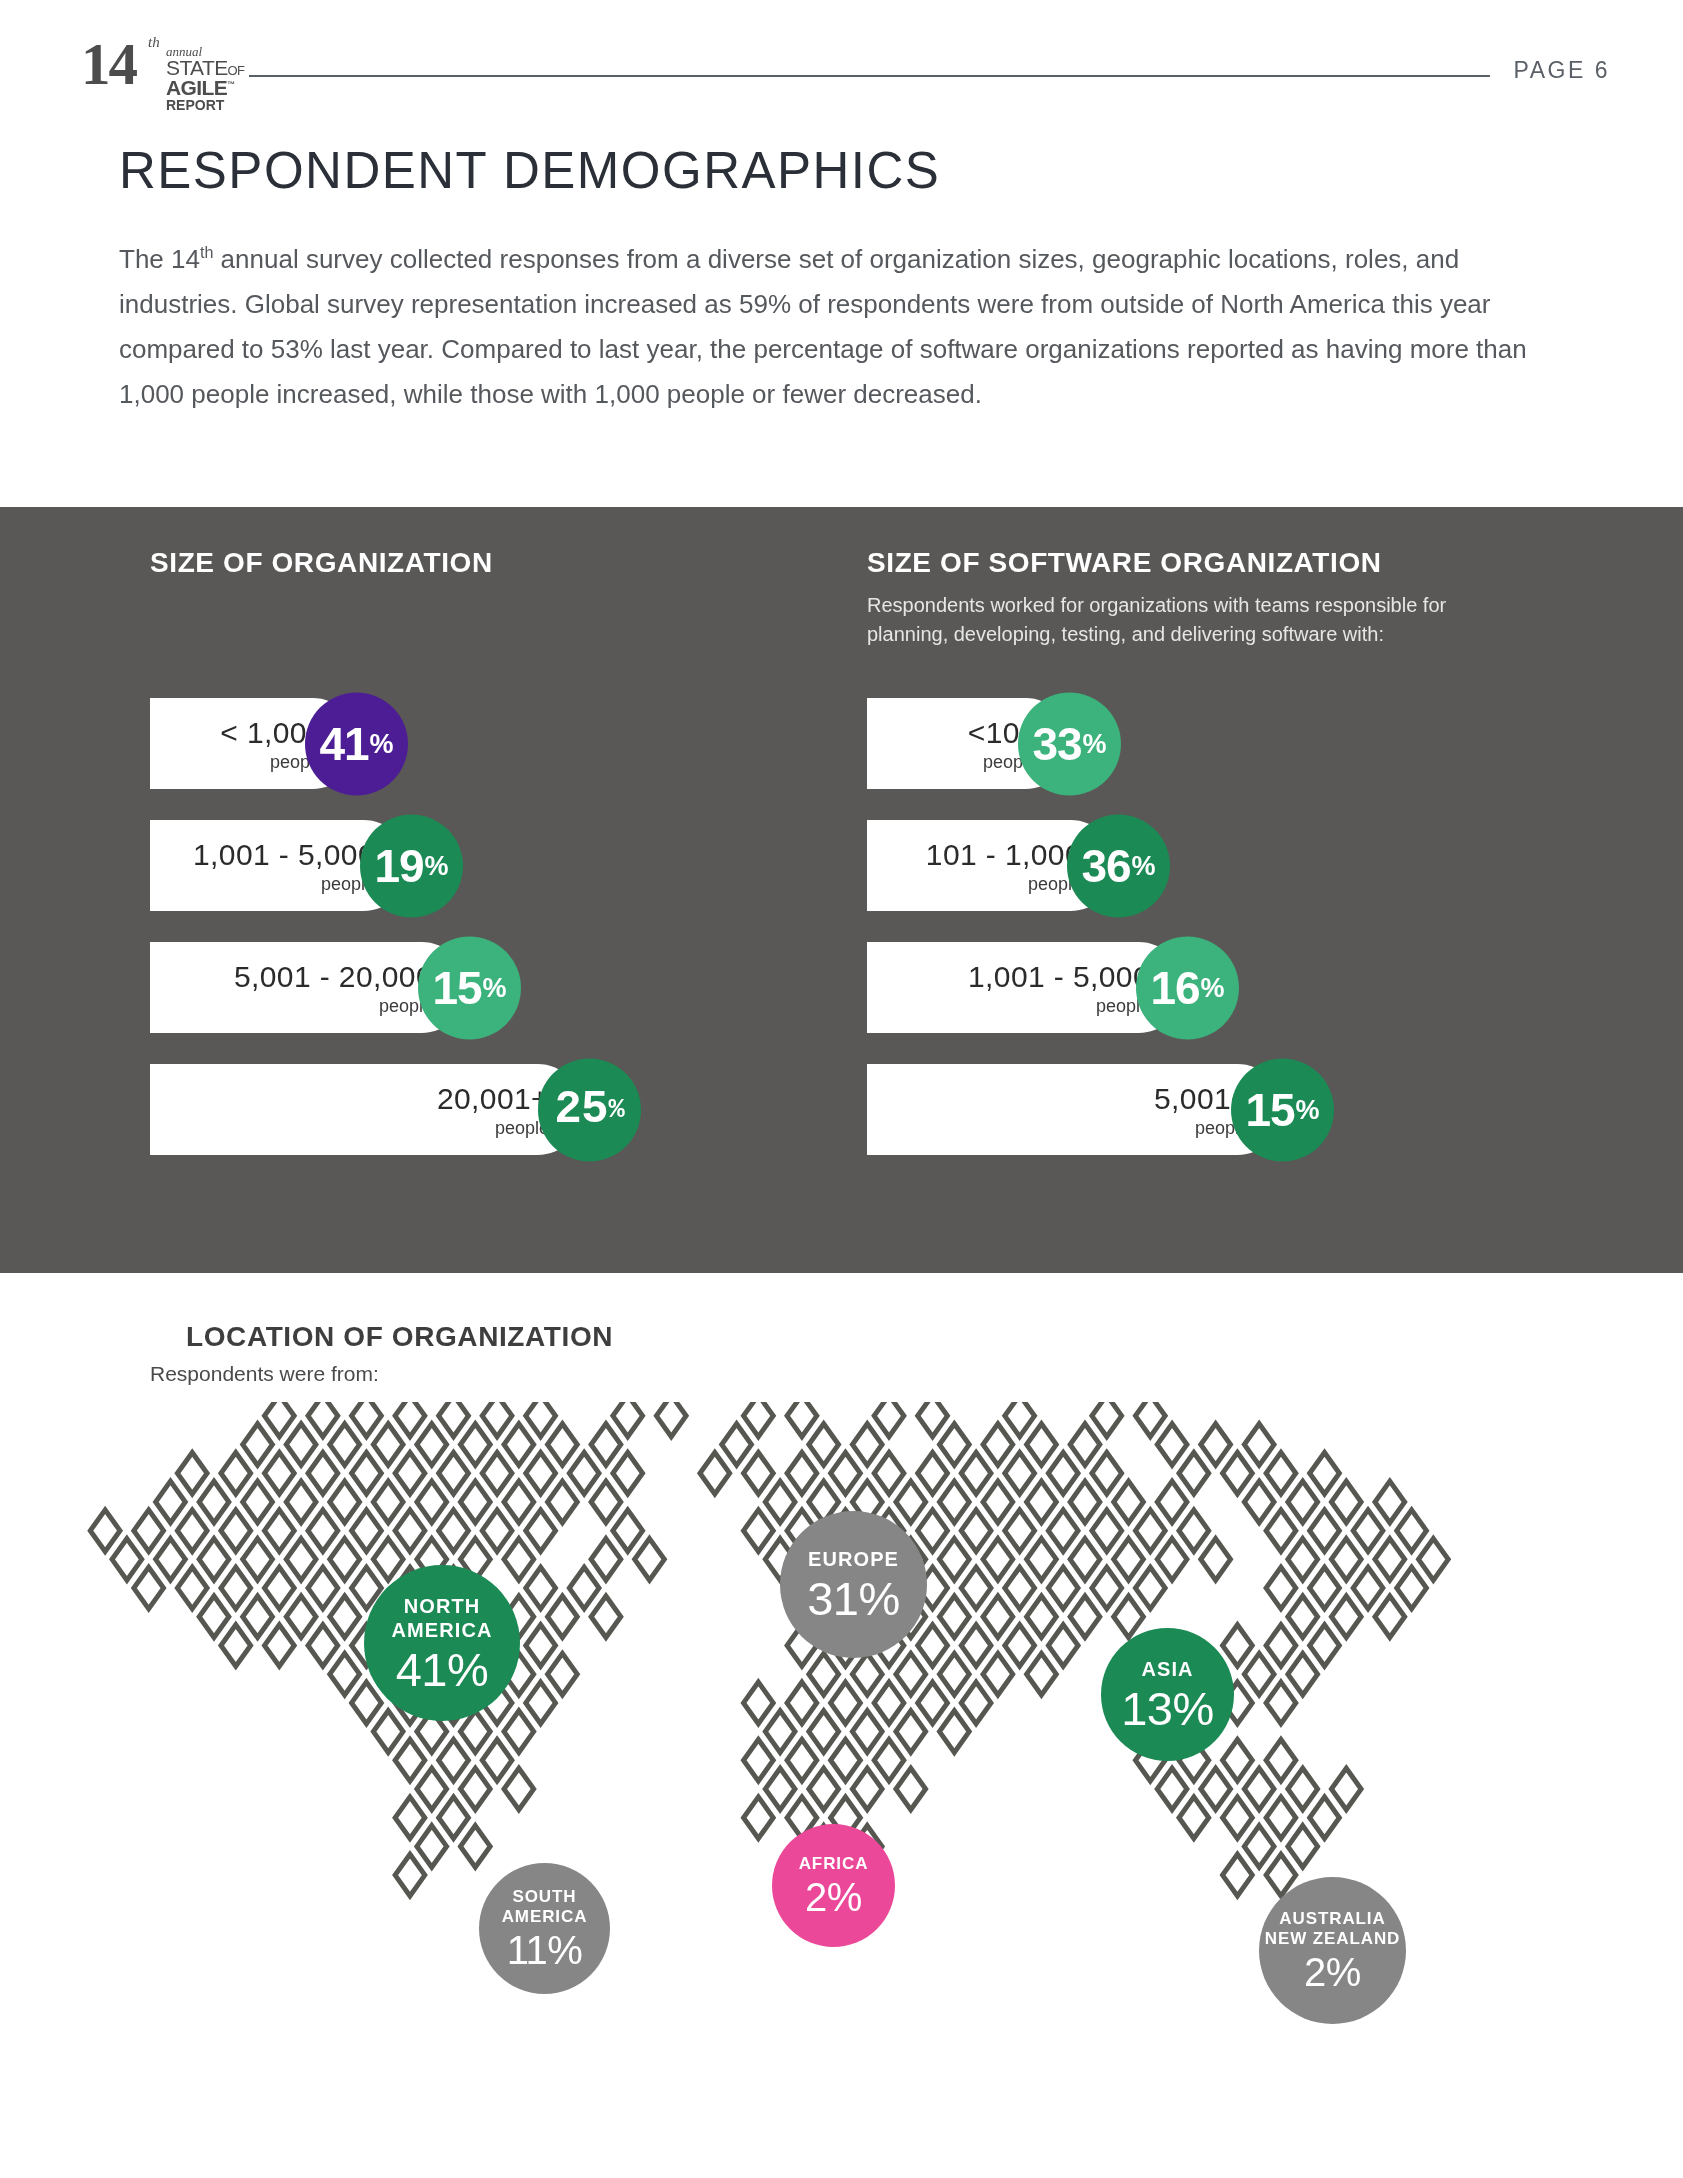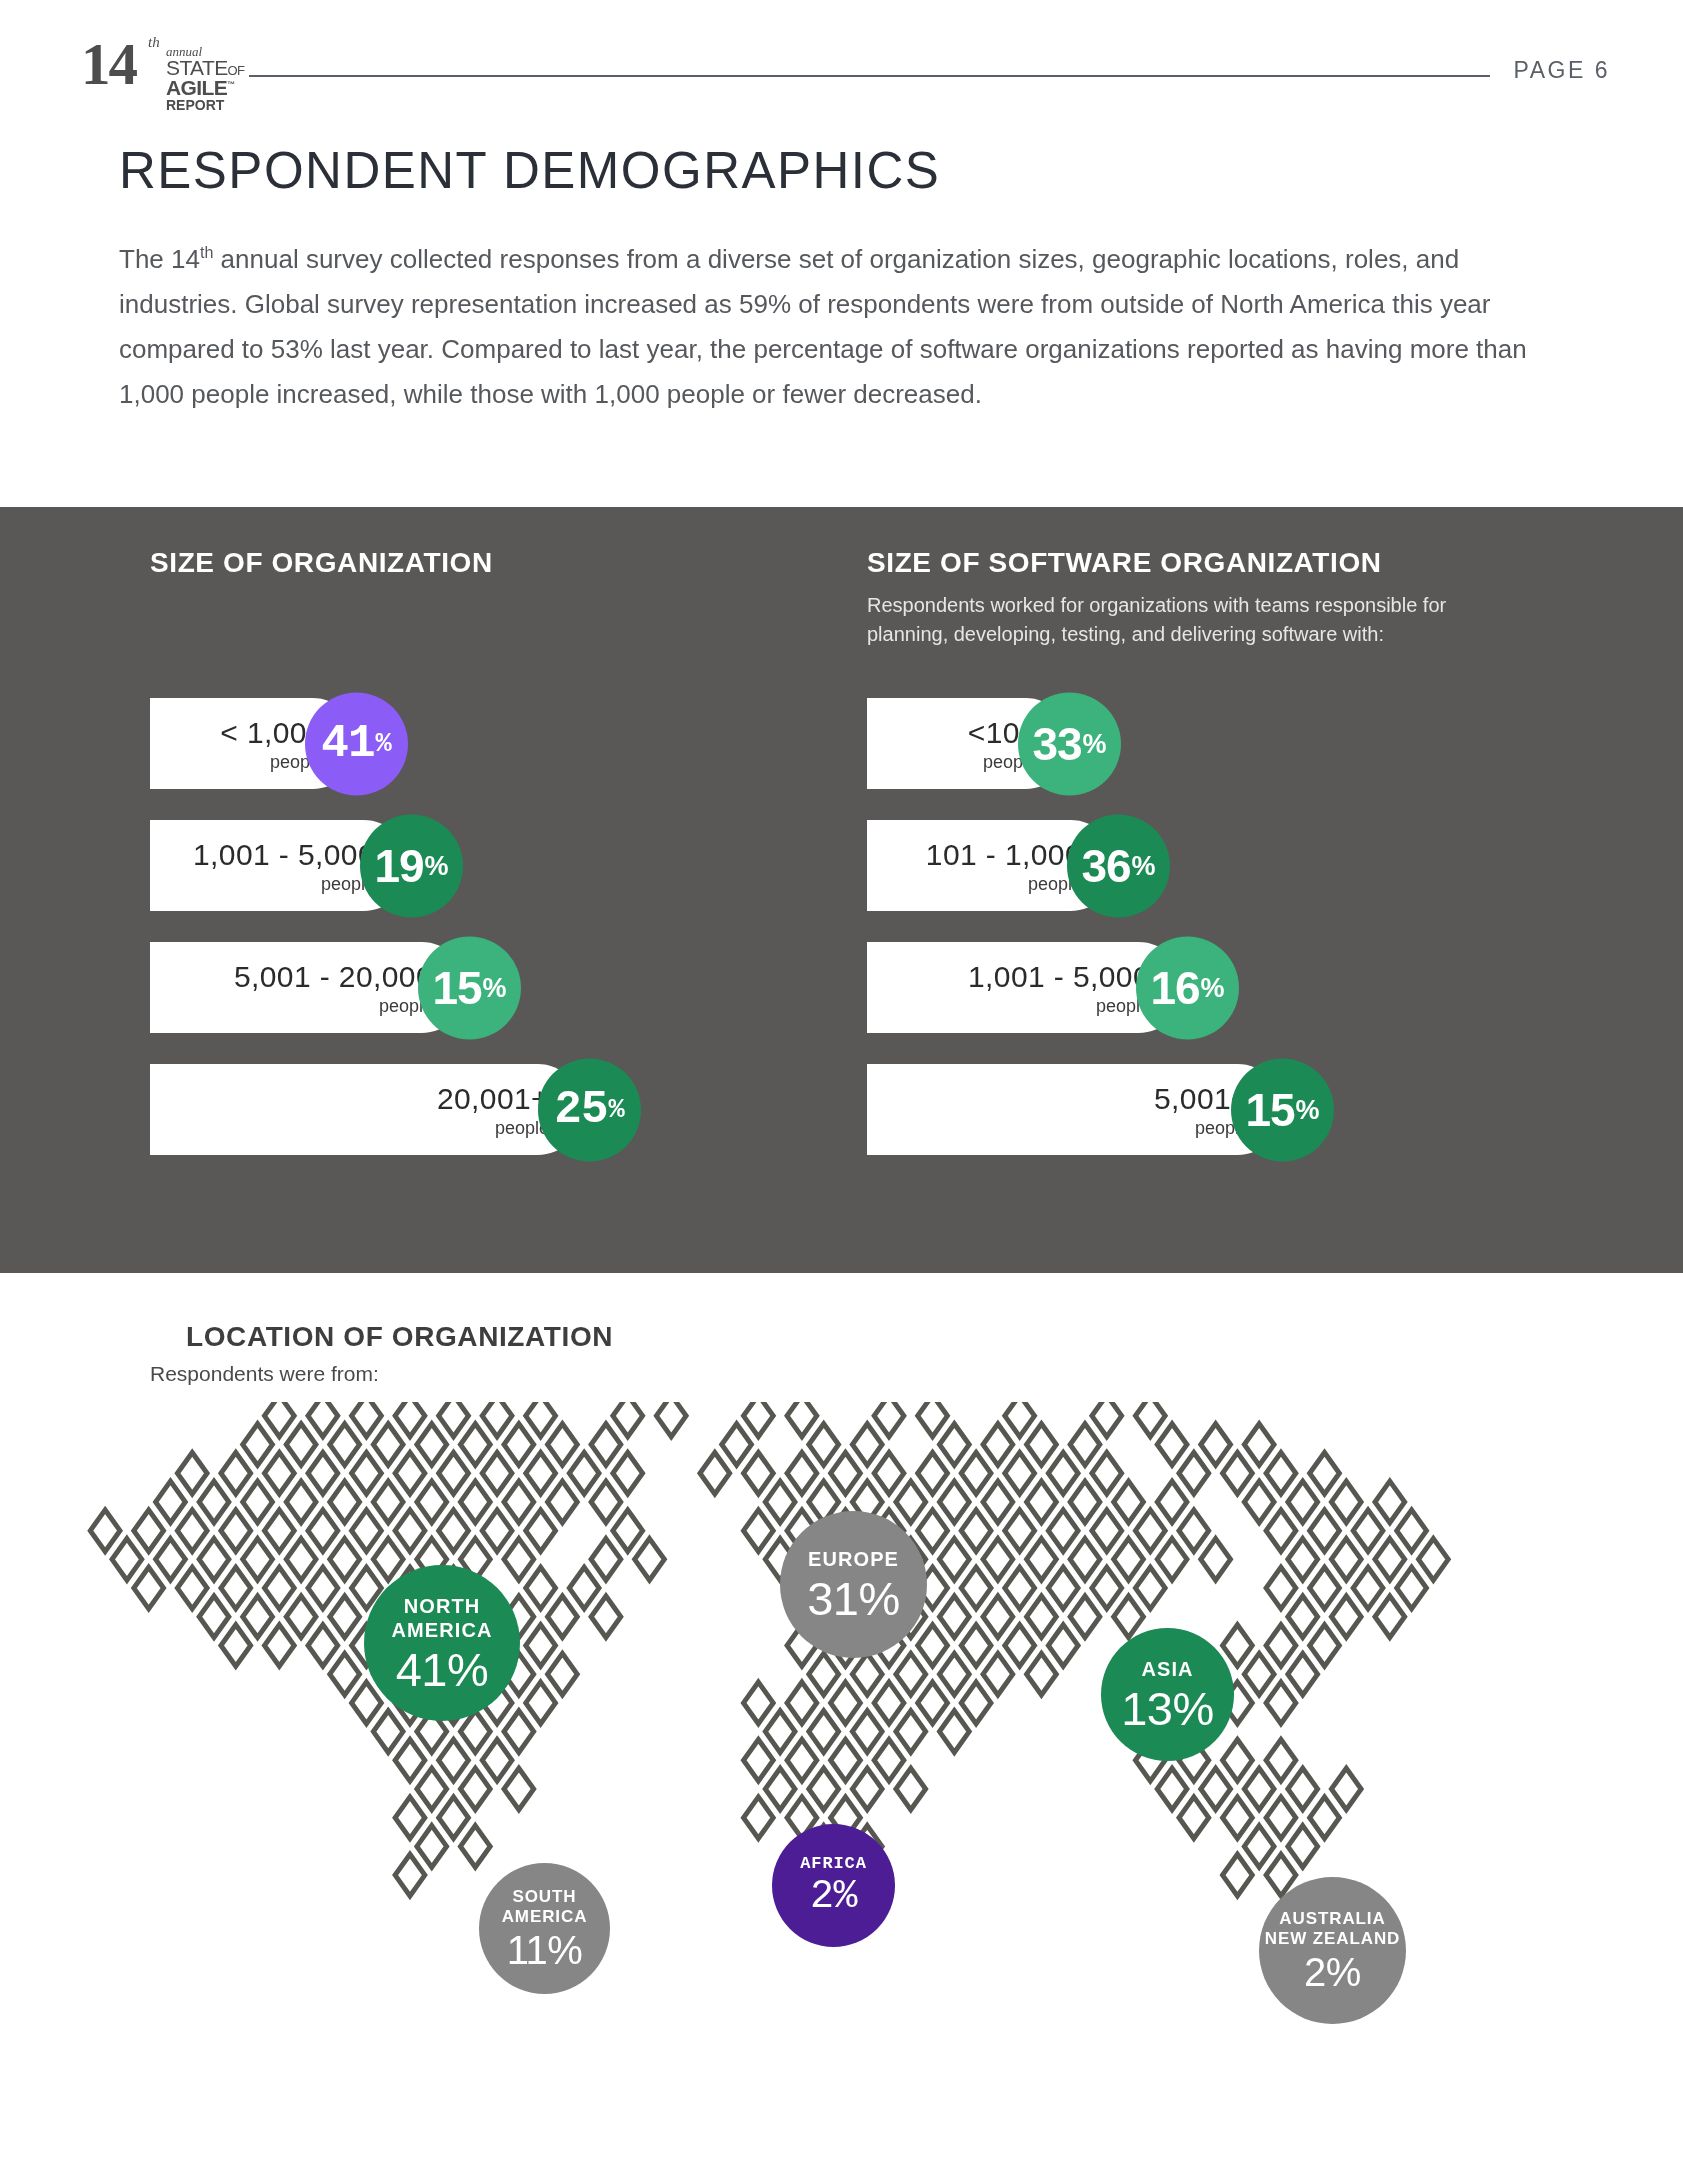--- a/index.html
+++ b/index.html
@@ -161,21 +161,21 @@
 
       <div class="bars bars-left">
 
         <div class="barrow">
           <div class="bar" style="width:208px;">
             <div class="bar-text">
               <div class="bar-label">&lt; 1,000</div>
               <div class="bar-unit">people</div>
             </div>
           </div>
-          <div class="bubble" style="left:155px;width:103px;height:103px;background:#8b5cf6;font-family:Liberation Mono, monospace;">
+          <div class="bubble" style="left:155px;width:103px;height:103px;background:#4c1d95;">
             <span class="n">41</span>
               <span class="p">%</span>
           </div>
         </div>
 
         <div class="barrow">
           <div class="bar" style="width:259px;">
             <div class="bar-text">
               <div class="bar-label">1,001 - 5,000</div>
               <div class="bar-unit">people</div>
@@ -586,21 +586,21 @@
         <span class="mname">ASIA</span>
         <span class="mval">13%</span>
       </div>
 
       <div class="mbubble small" style="left:479px;top:461px;width:131px;height:131px;background:#868686;">
         <span class="mname">SOUTH</span>
         <span class="mname">AMERICA</span>
         <span class="mval">11%</span>
       </div>
 
-      <div class="mbubble small" style="left:772px;top:422px;width:123px;height:123px;background:#4c1d95;font-family:Liberation Mono, monospace;">
+      <div class="mbubble small" style="left:772px;top:422px;width:123px;height:123px;background:#ec4899;">
         <span class="mname">AFRICA</span>
         <span class="mval">2%</span>
       </div>
 
       <div class="mbubble small" style="left:1259px;top:475px;width:147px;height:147px;background:#868686;">
         <span class="mname">AUSTRALIA</span>
         <span class="mname">NEW ZEALAND</span>
         <span class="mval">2%</span>
       </div>
     </div>

